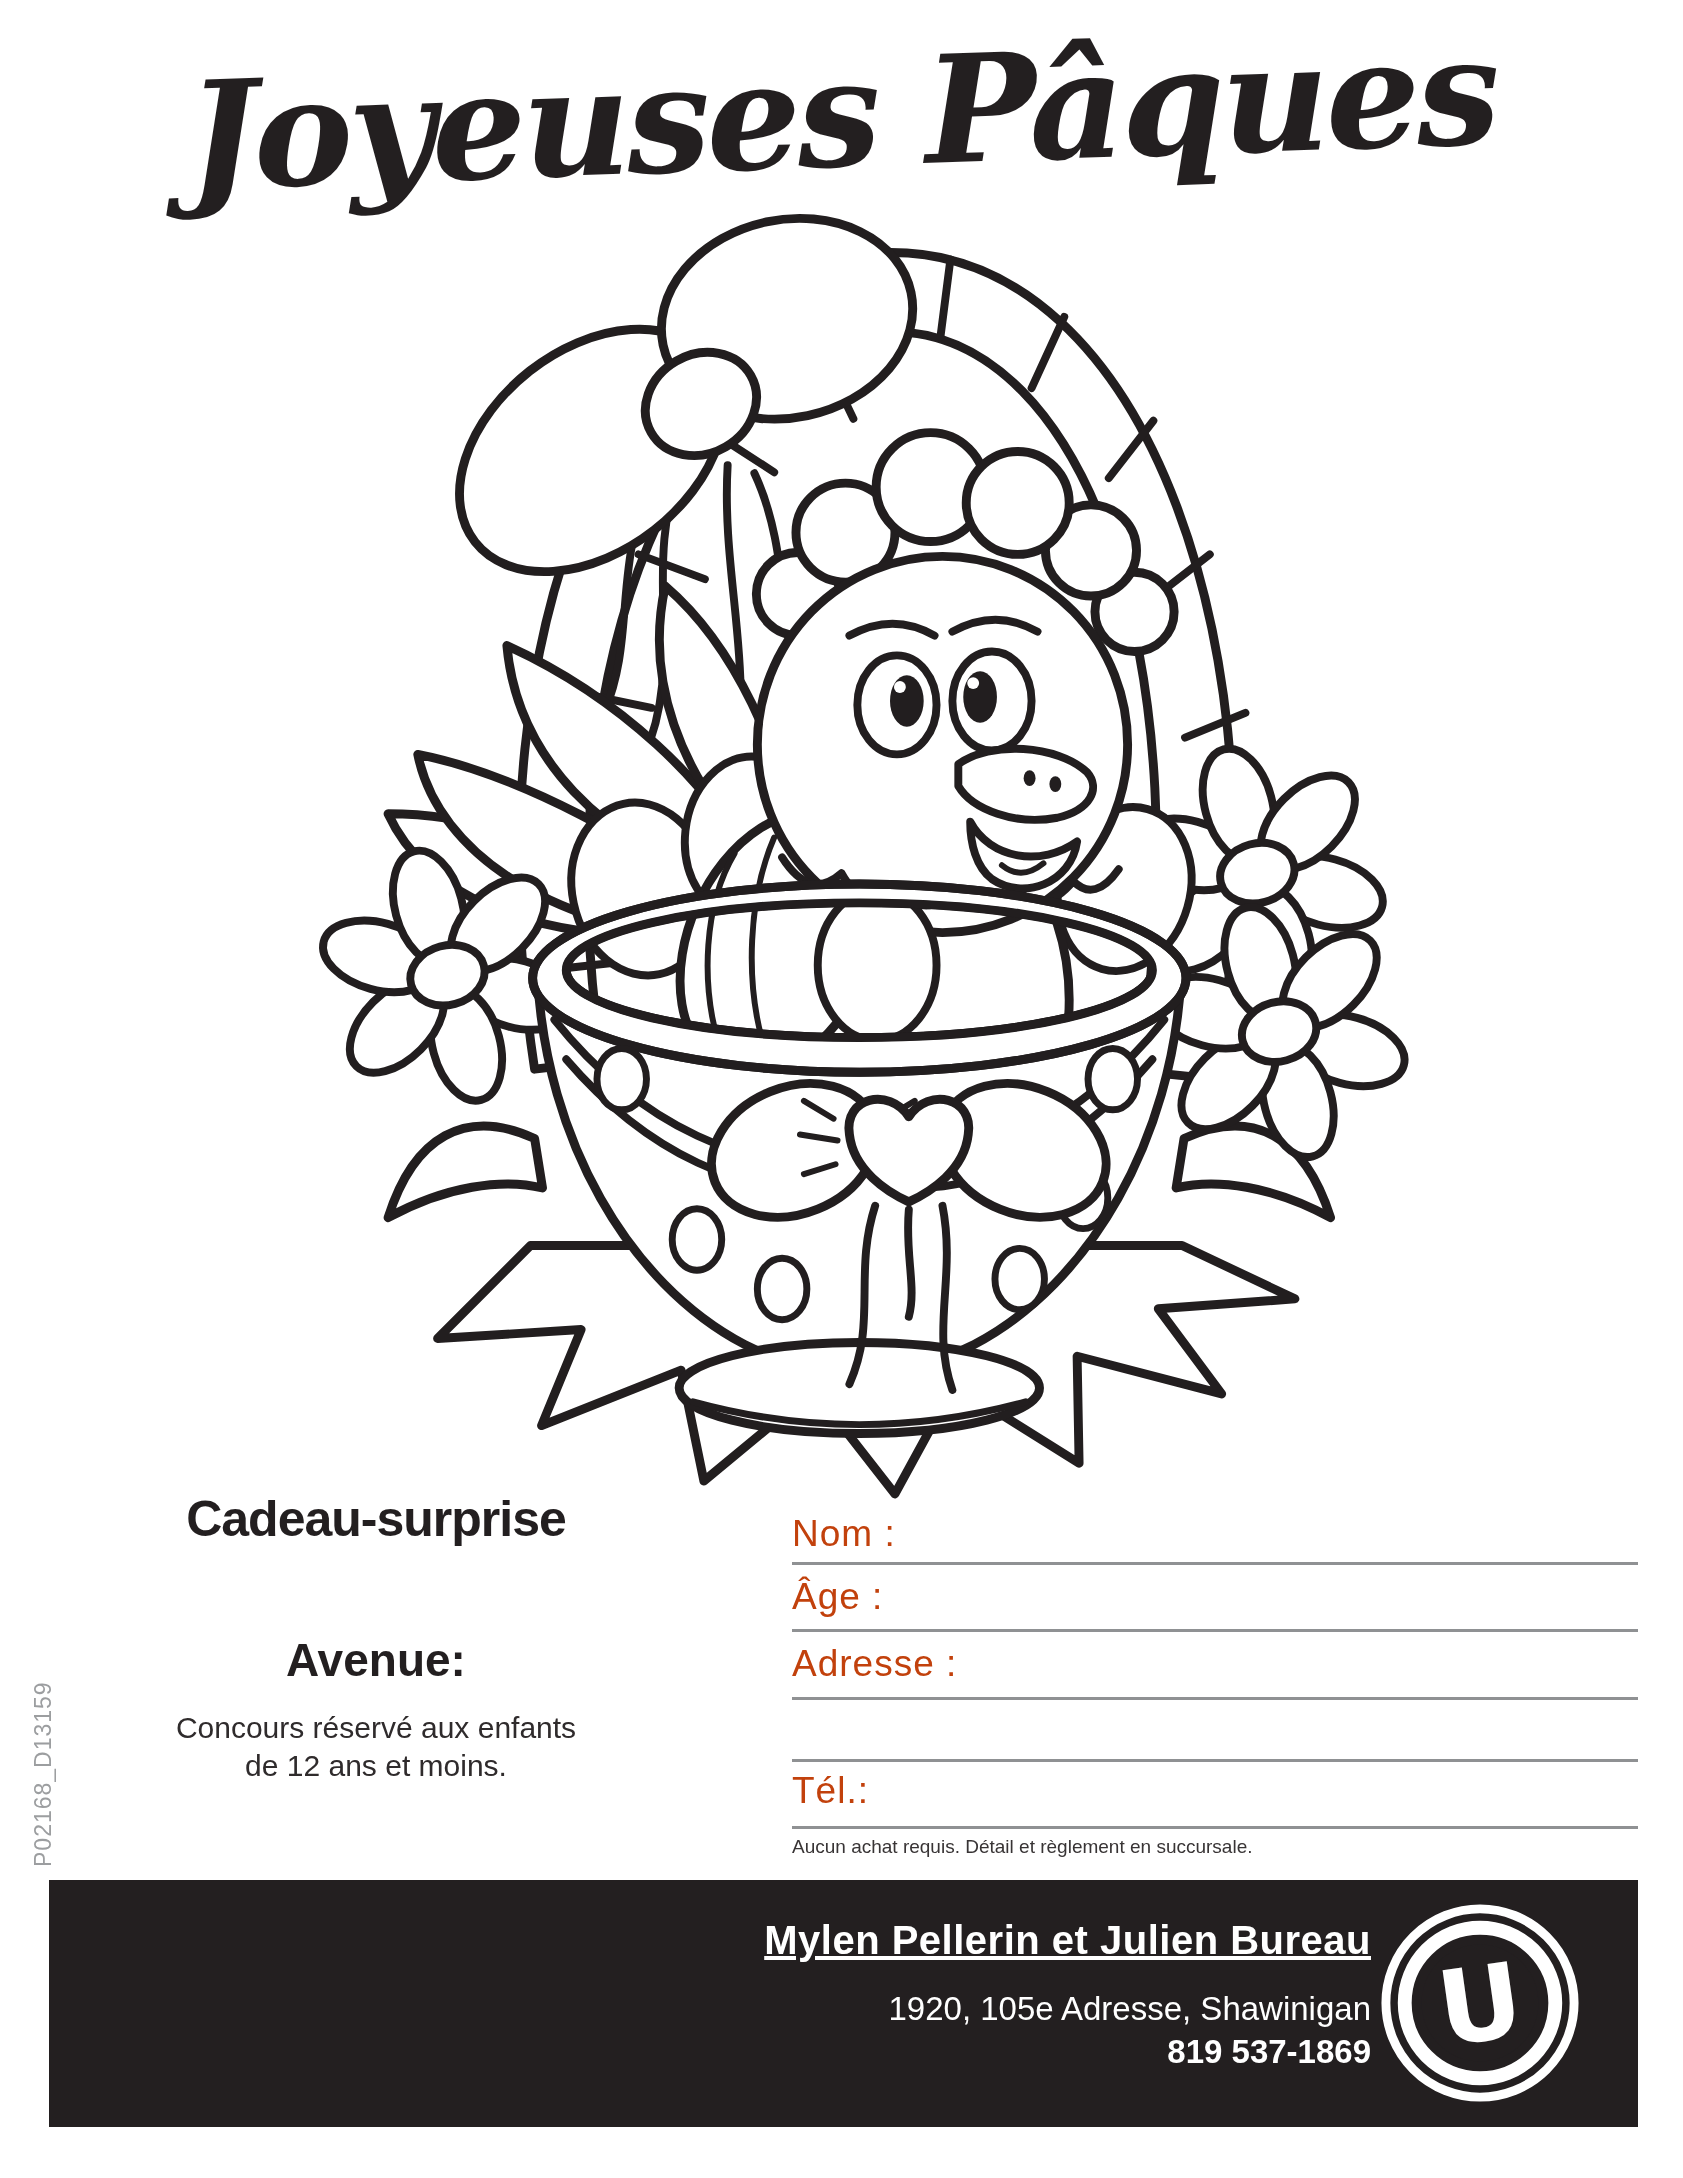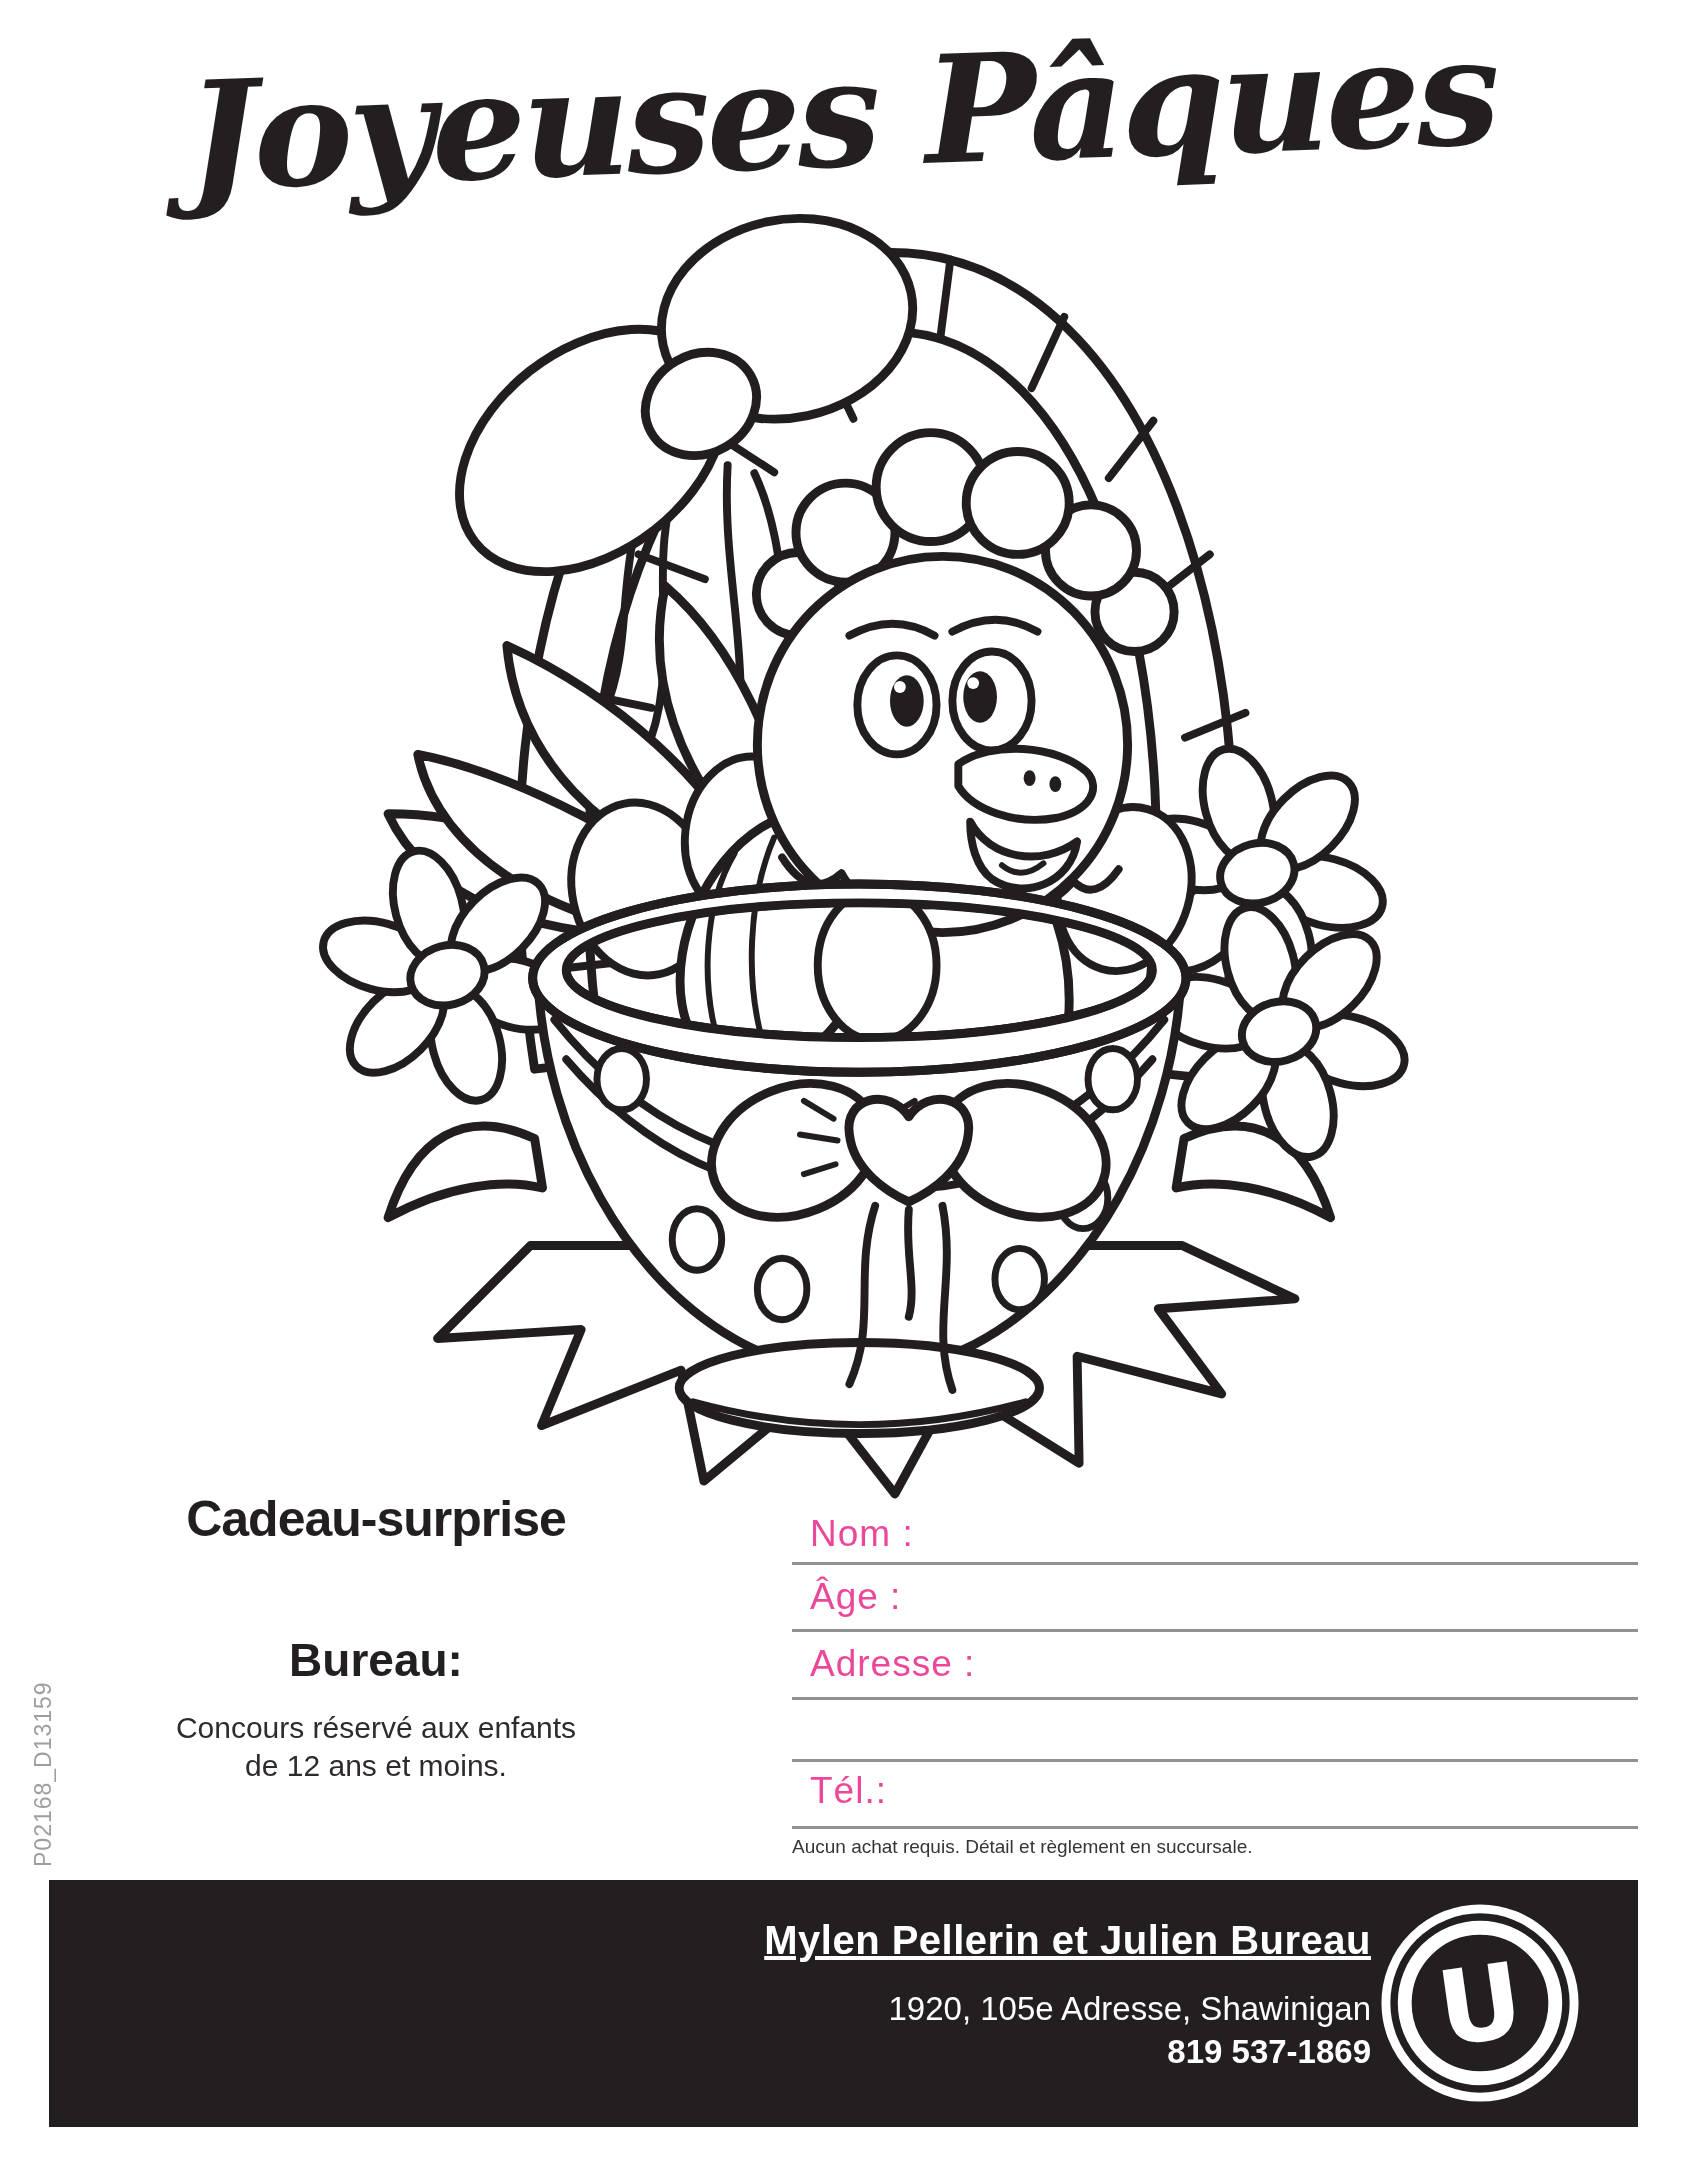--- a/index.html
+++ b/index.html
@@ -24,21 +24,21 @@
   }
   
   .art{position:absolute;left:0;top:0;width:1683px;height:2178px;}
   
   .promo{position:absolute;left:89px;top:1483px;width:574px;text-align:center;}
   .promo .head{font-size:50px;font-weight:bold;line-height:73px;letter-spacing:-1px;}
   .promo .tirage{margin-top:77px;font-size:46px;font-weight:bold;}
   .promo .note{margin-top:22px;font-size:30px;line-height:38px;color:#2f2b2c;}
   
   .form-area{position:absolute;left:792px;top:0;width:846px;}
-  .f-label{position:absolute;left:18px;font-size:37px;color:#ec4899;letter-spacing:1px;white-space:nowrap;}
+  .f-label{position:absolute;left:0;font-size:37px;color:#c2410c;letter-spacing:1px;white-space:nowrap;}
   .f-line{position:absolute;left:0;width:846px;height:0;border-bottom:3px solid #8f9193;}
   .footnote{position:absolute;left:792px;top:1836px;width:851px;font-size:19px;color:#383435;}
   
   .print-code{
     position:absolute;left:30px;top:1867px;
     transform:rotate(-90deg);transform-origin:0 0;
     font-size:23px;color:#9c9ea0;letter-spacing:1px;white-space:nowrap;
   }
   
   .bar{position:absolute;left:49px;top:1880px;width:1589px;height:247px;background:#231f20;}
@@ -173,21 +173,21 @@
         <ellipse cx="802" cy="1162" rx="86" ry="64" transform="rotate(-22 802 1162)"></ellipse>
         <ellipse cx="1034" cy="1162" rx="86" ry="64" transform="rotate(22 1034 1162)"></ellipse>
         <path fill="none" stroke-width="6" d="M842,1130 L812,1112 M846,1152 L808,1146 M844,1176 L812,1186 M894,1130 L924,1112 M890,1152 L928,1146 M892,1176 L924,1186"></path>
         <path d="M918,1128 C898,1098 852,1108 858,1146 C862,1182 896,1204 918,1214 C940,1204 974,1182 978,1146 C984,1108 938,1098 918,1128 Z"></path>
       </g>
     </g>
   </svg>
 
   <div class="promo">
     <div class="head">Cadeau-surprise</div>
-    <div class="tirage">Bureau:</div>
+    <div class="tirage">Avenue:</div>
     <div class="note">
       <div>Concours réservé aux enfants</div>
       <div>de 12 ans et moins.</div>
     </div>
   </div>
 
   <div class="form-area">
     <div class="f-label" style="top:1513px">Nom :</div>
     <div class="f-line" style="top:1562px"></div>
 

